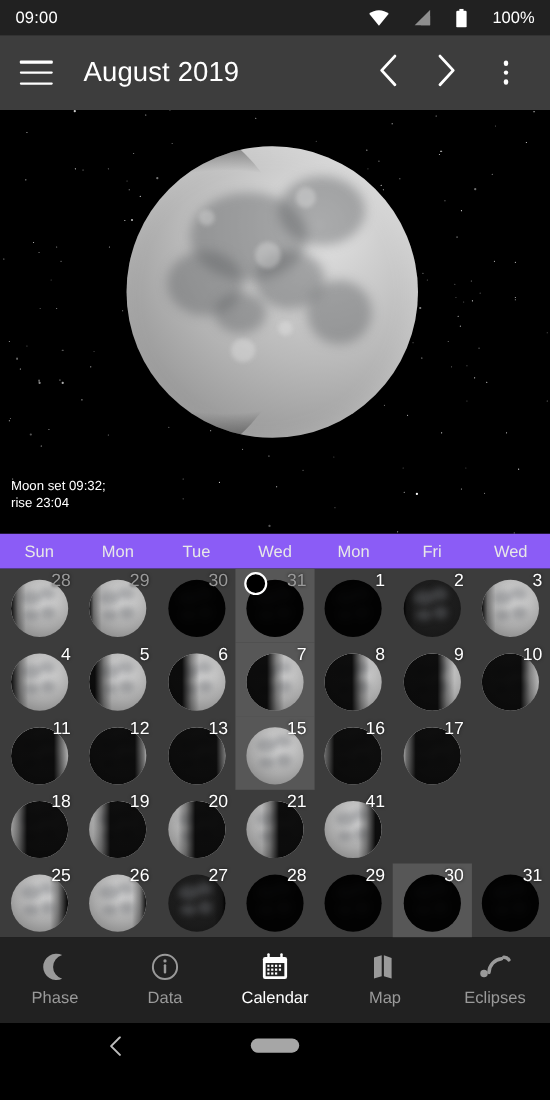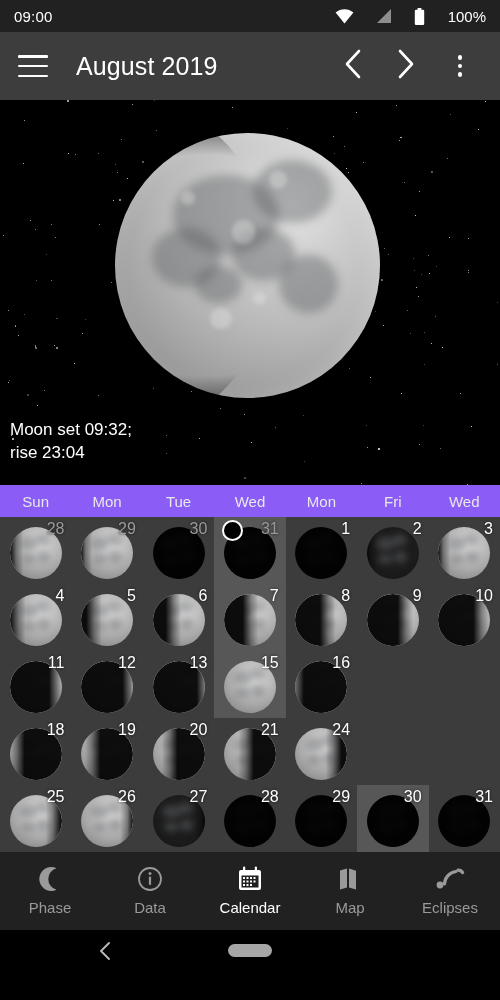--- a/index.html
+++ b/index.html
@@ -43,21 +43,21 @@
     position:relative; height:385px; background:#000; overflow:hidden;
   }
   .stars { position:absolute; inset:0; }
   .star { position:absolute; background:#fff; border-radius:50%; }
   .hero-caption {
     position:absolute; right:14px; top:14px; text-align:right;
     color:#fff; font-size:17px; line-height:1.35; text-shadow:0 0 4px #000;
   }
   .hero-rise {
     position:absolute; left:10px; bottom:20px;
-    color:#fff; font-size:17px; line-height:1.35; text-shadow:0 0 4px #000;
+    color:#fff; font-size:12px; line-height:1.35; text-shadow:0 0 4px #000;
   }
   .moon-hero {
     position:absolute; left:115px; top:33px;
     width:265px; height:265px; border-radius:50%;
     background:
       radial-gradient(circle at 66% 27%, #e4e4e4 0%, #cfcfcf 22%, #b9b9b9 48%, #a0a0a0 72%, #8a8a8a 88%, #6f6f6f 100%);
     box-shadow: inset -6px 4px 22px rgba(255,255,255,.25);
     overflow:hidden;
   }
   .moon-hero .mare { position:absolute; border-radius:50%; background:rgba(90,92,96,.42); filter:blur(5px); }
@@ -575,20 +575,30 @@
       <div class="cal-cell">
         <div class="cal-moon">
           <div class="tex" style="left: 18%; top: 20%; width: 36%; height: 26%;"></div>
           <div class="tex" style="left: 48%; top: 14%; width: 30%; height: 24%;"></div>
           <div class="tex" style="left: 22%; top: 52%; width: 28%; height: 20%;"></div>
           <div class="tex" style="left: 52%; top: 48%; width: 26%; height: 22%;"></div>
           <div class="shadow" style="background: linear-gradient(to left, rgba(0, 0, 0, 0.93) 0%, rgba(0, 0, 0, 0.93) 83%, rgba(0, 0, 0, 0.35) 99%, rgba(0, 0, 0, 0) 100%);"></div>
         </div>
         <div class="cal-num">16</div>
       </div>
+      <div class="cal-cell">
+        <div class="cal-moon">
+          <div class="tex" style="left: 18%; top: 20%; width: 36%; height: 26%;"></div>
+          <div class="tex" style="left: 48%; top: 14%; width: 30%; height: 24%;"></div>
+          <div class="tex" style="left: 22%; top: 52%; width: 28%; height: 20%;"></div>
+          <div class="tex" style="left: 52%; top: 48%; width: 26%; height: 22%;"></div>
+          <div class="shadow" style="background: linear-gradient(to left, rgba(0, 0, 0, 0.93) 0%, rgba(0, 0, 0, 0.93) 79%, rgba(0, 0, 0, 0.35) 95%, rgba(0, 0, 0, 0) 100%);"></div>
+        </div>
+        <div class="cal-num">17</div>
+      </div>
     </div>
     <div class="cal-row">
       <div class="cal-cell">
         <div class="cal-moon">
           <div class="tex" style="left: 18%; top: 20%; width: 36%; height: 26%;"></div>
           <div class="tex" style="left: 48%; top: 14%; width: 30%; height: 24%;"></div>
           <div class="tex" style="left: 22%; top: 52%; width: 28%; height: 20%;"></div>
           <div class="tex" style="left: 52%; top: 48%; width: 26%; height: 22%;"></div>
           <div class="shadow" style="background: linear-gradient(to left, rgba(0, 0, 0, 0.93) 0%, rgba(0, 0, 0, 0.93) 72%, rgba(0, 0, 0, 0.35) 88%, rgba(0, 0, 0, 0) 100%);"></div>
         </div>
@@ -625,21 +635,21 @@
         <div class="cal-num">21</div>
       </div>
       <div class="cal-cell">
         <div class="cal-moon">
           <div class="tex" style="left: 18%; top: 20%; width: 36%; height: 26%;"></div>
           <div class="tex" style="left: 48%; top: 14%; width: 30%; height: 24%;"></div>
           <div class="tex" style="left: 22%; top: 52%; width: 28%; height: 20%;"></div>
           <div class="tex" style="left: 52%; top: 48%; width: 26%; height: 22%;"></div>
           <div class="shadow" style="background: linear-gradient(to left, rgba(0, 0, 0, 0.93) 0%, rgba(0, 0, 0, 0.93) 11%, rgba(0, 0, 0, 0.35) 27%, rgba(0, 0, 0, 0) 41%);"></div>
         </div>
-        <div class="cal-num">24</div>
+        <div class="cal-num">41</div>
       </div>
     </div>
     <div class="cal-row">
       <div class="cal-cell">
         <div class="cal-moon">
           <div class="tex" style="left: 18%; top: 20%; width: 36%; height: 26%;"></div>
           <div class="tex" style="left: 48%; top: 14%; width: 30%; height: 24%;"></div>
           <div class="tex" style="left: 22%; top: 52%; width: 28%; height: 20%;"></div>
           <div class="tex" style="left: 52%; top: 48%; width: 26%; height: 22%;"></div>
           <div class="shadow" style="background: linear-gradient(to left, rgba(0, 0, 0, 0.93) 0%, rgba(0, 0, 0, 0.93) 2%, rgba(0, 0, 0, 0.35) 18%, rgba(0, 0, 0, 0) 32%);"></div>

